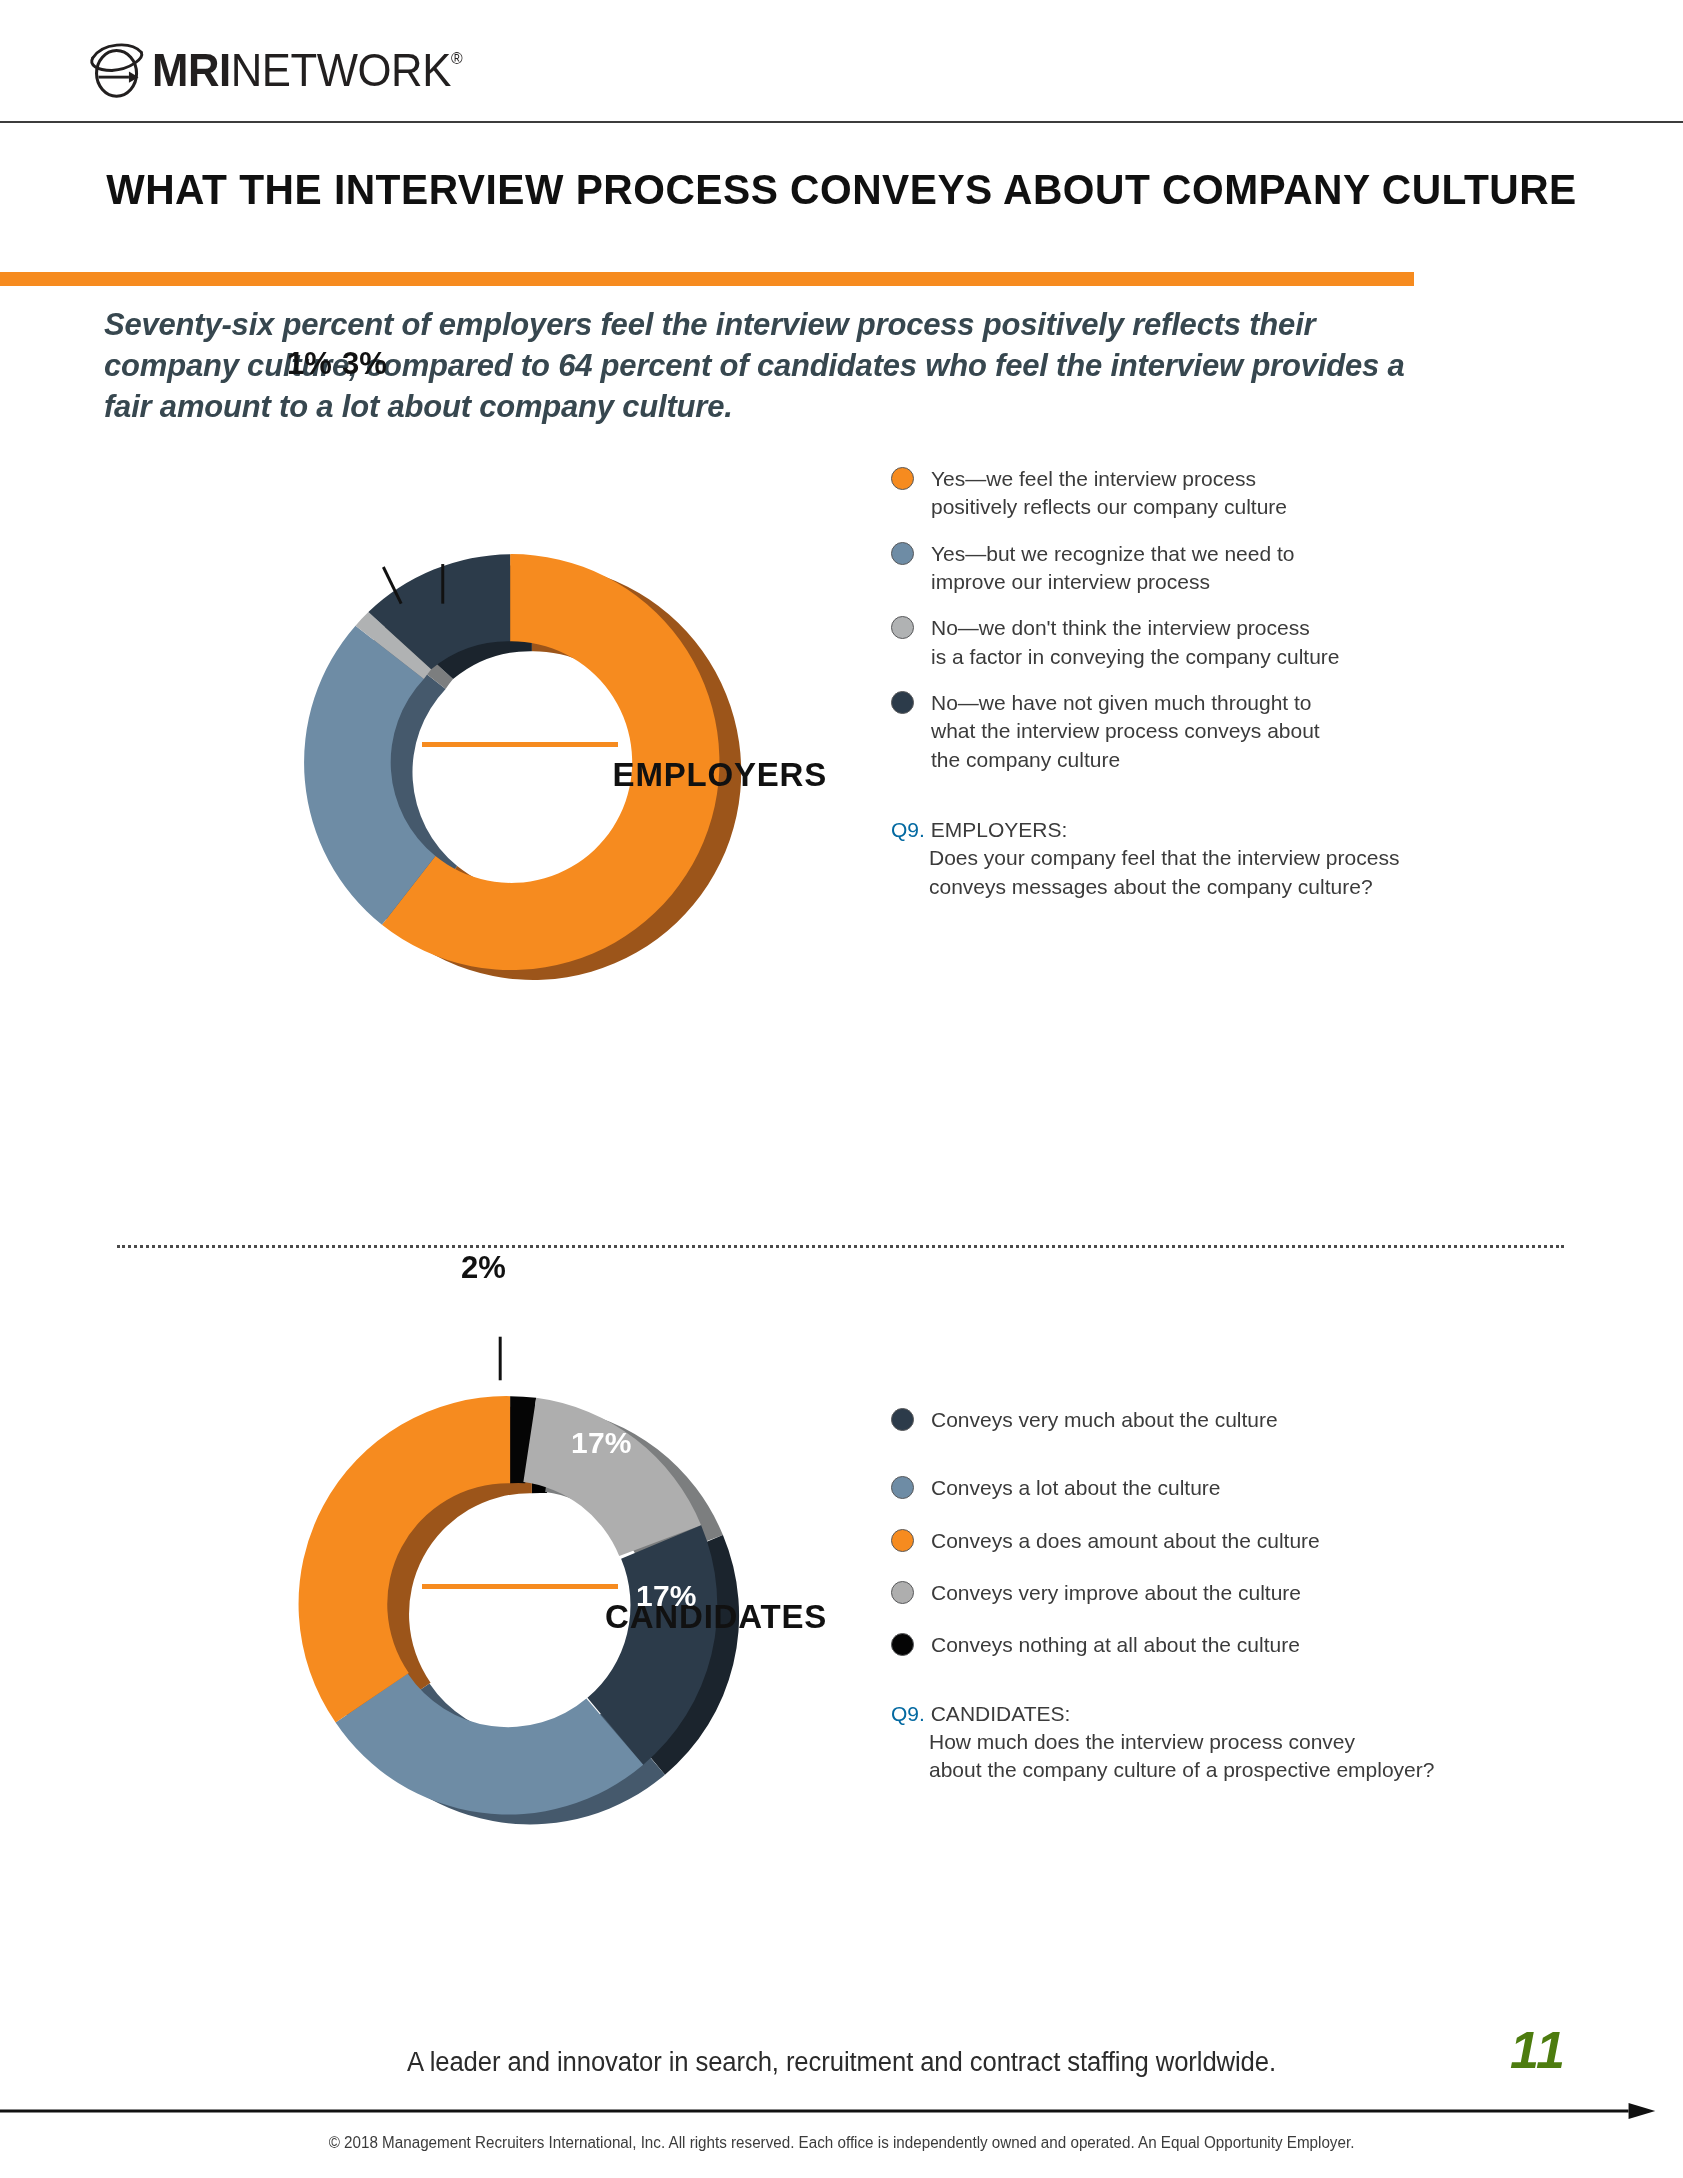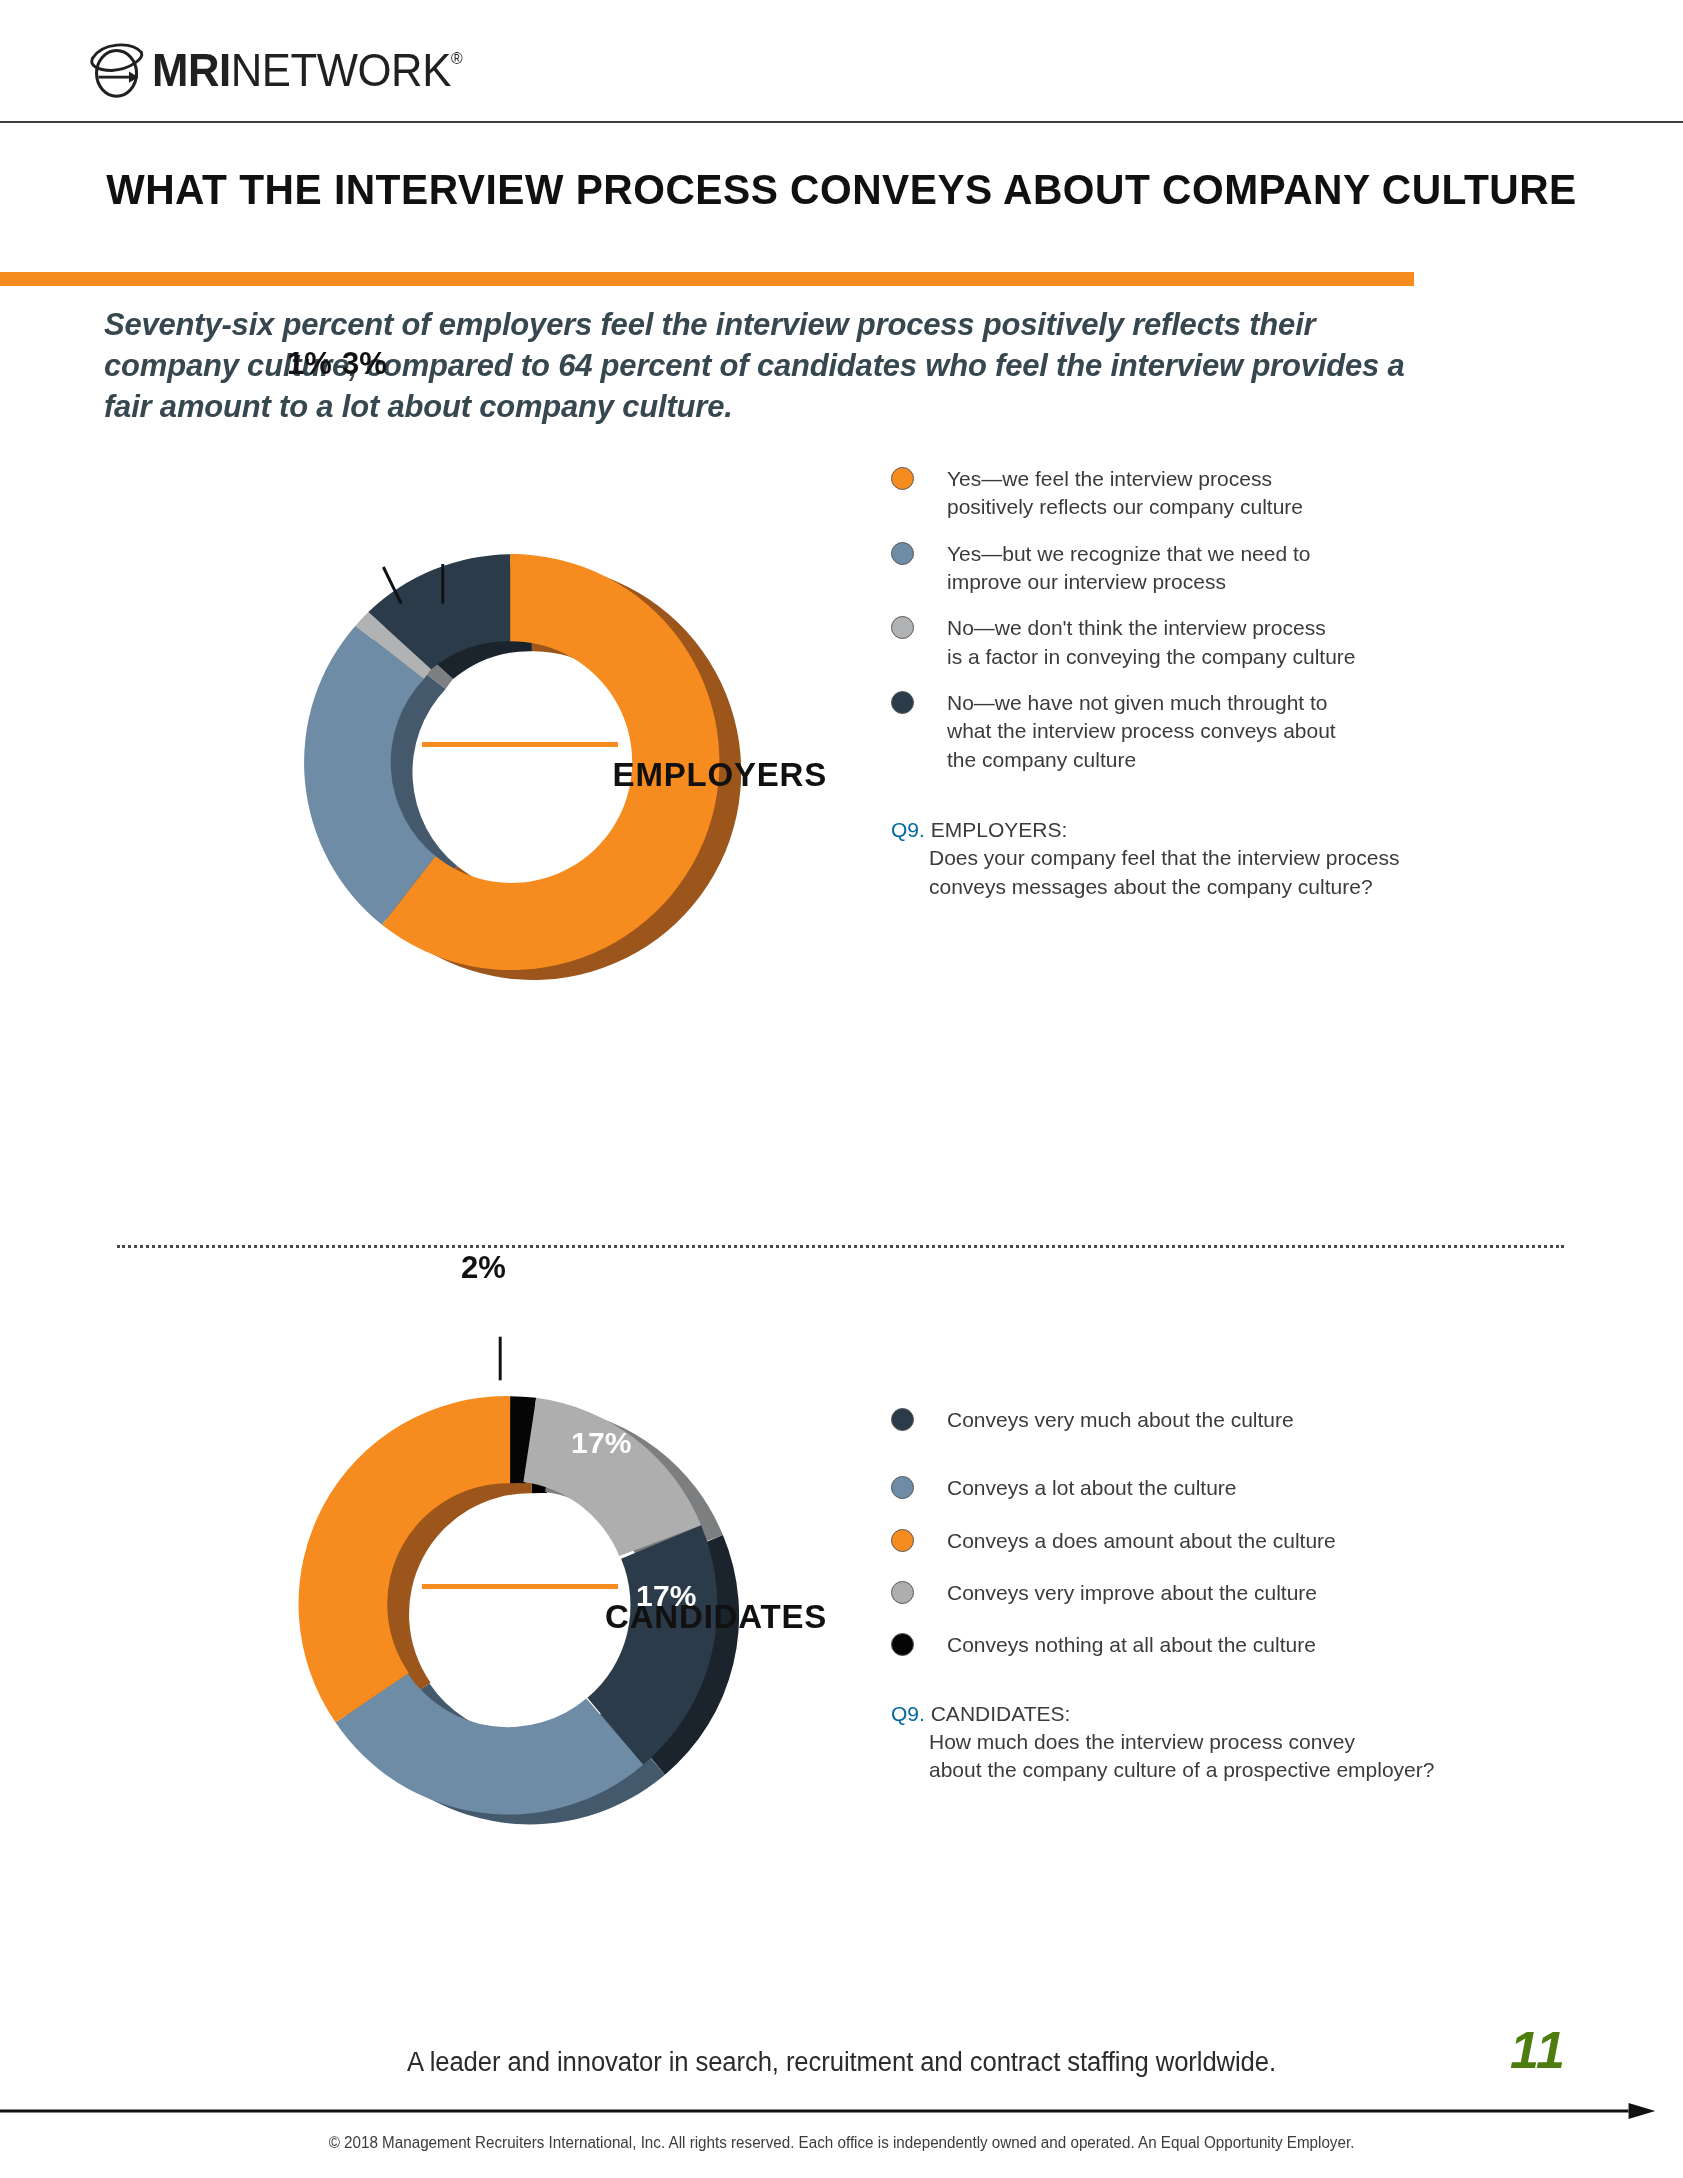--- a/index.html
+++ b/index.html
@@ -151,21 +151,20 @@
   .legend {
     position: absolute;
     left: 891px;
     top: 0;
     width: 614px;
   }
   .legend-row {
     display: flex;
     align-items: flex-start;
     margin-bottom: 18px;
-    gap: 16px;
   }
   .legend-dot {
     flex: 0 0 auto;
     width: 23px;
     height: 23px;
     border-radius: 50%;
     border: 1.5px solid #58595b;
     margin-right: 17px;
     margin-top: 2px;
     box-sizing: border-box;

